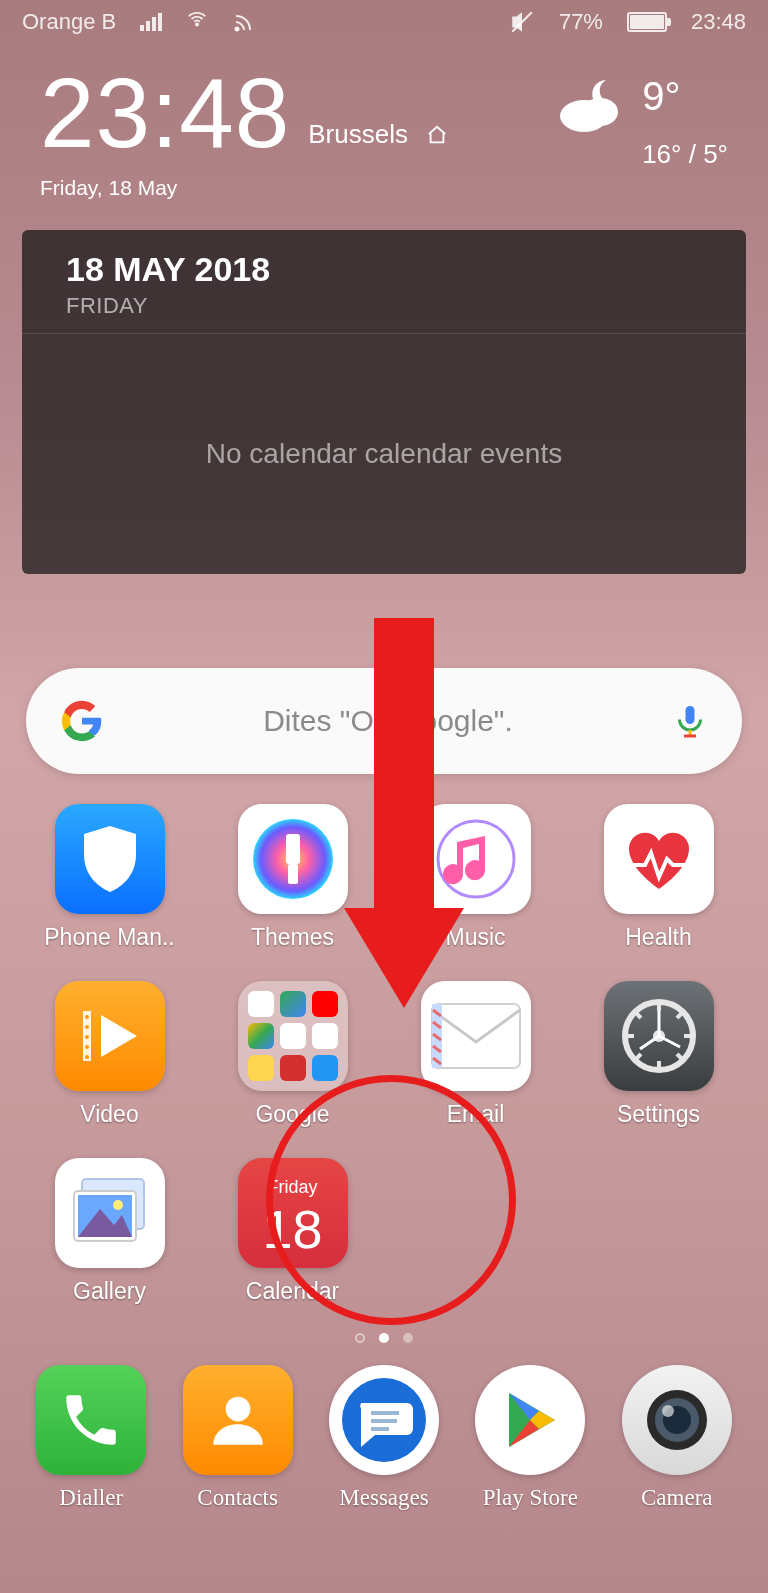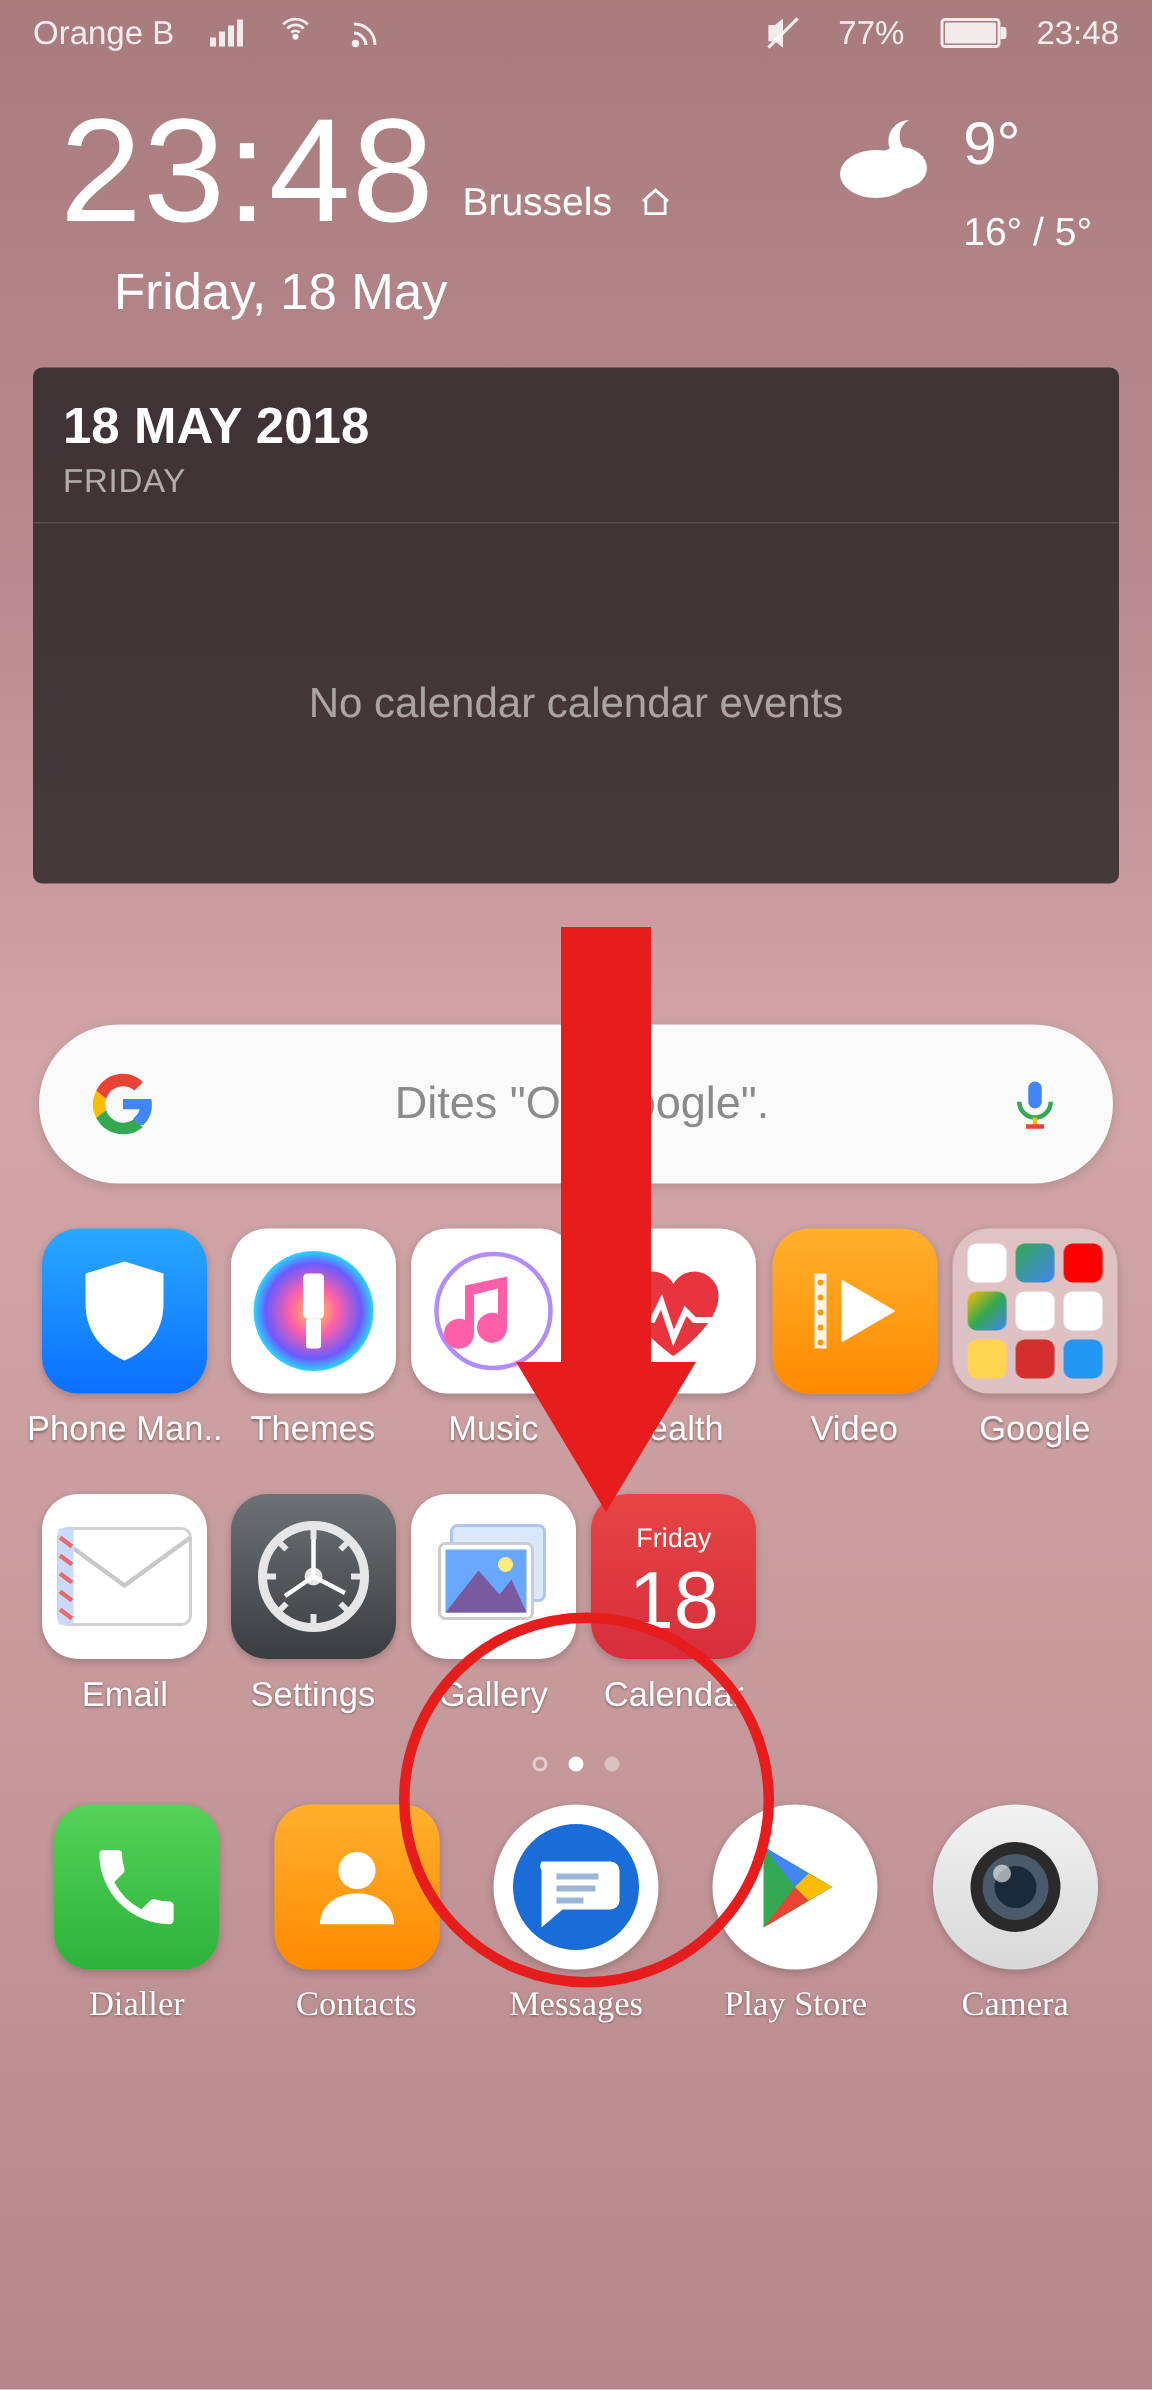--- a/index.html
+++ b/index.html
@@ -19,37 +19,37 @@
   .batt { display:inline-flex; align-items:center; }
   .batt-body { width:40px; height:20px; border:2px solid rgba(255,255,255,.85); border-radius:3px; position:relative; }
   .batt-body::after { content:""; position:absolute; right:-6px; top:4px; width:4px; height:8px; background:rgba(255,255,255,.85); border-radius:0 2px 2px 0; }
   .batt-fill { position:absolute; left:1px; top:1px; bottom:1px; right:1px; background:rgba(255,255,255,.85); border-radius:1px; }
   
   .clock-widget { padding: 24px 40px 8px; display:flex; justify-content:space-between; align-items:flex-start; }
   .clock-left { display:flex; flex-direction:column; }
   .clock-row { display:flex; align-items:flex-end; gap:18px; }
   .clock-time { font-size: 98px; font-weight: 300; line-height: 1; letter-spacing: 1px; }
   .clock-city { font-size: 26px; font-weight: 400; display:flex; align-items:center; gap:18px; padding-bottom:12px; }
-  .clock-date { font-size: 34px; font-weight: 400; margin-top: 14px; margin-left: 36px; }
+  .clock-date { font-size: 21px; font-weight: 400; margin-top: 14px; }
   .weather { display:flex; align-items:flex-start; gap:14px; padding-top:10px; }
   .weather-temp { font-size: 40px; font-weight: 300; }
   .weather-range { font-size: 26px; margin-top:20px; }
   
   .cal-widget { margin: 22px 22px 0; background: rgba(20,20,20,.72); border-radius: 6px; overflow:hidden; }
-  .cal-head { padding: 20px 20px 14px; border-bottom: 1px solid rgba(255,255,255,.12); }
+  .cal-head { padding: 20px 44px 14px; border-bottom: 1px solid rgba(255,255,255,.12); }
   .cal-date { font-size: 34px; font-weight: 700; }
   .cal-day  { font-size: 22px; color: rgba(255,255,255,.6); margin-top:4px; letter-spacing:.5px; }
   .cal-body { height: 240px; display:flex; align-items:center; justify-content:center; font-size: 28px; color: rgba(255,255,255,.55); }
   
   .search-bar { margin: 94px 26px 0; height: 106px; background: #fafafa; border-radius: 60px; display:flex; align-items:center; padding: 0 34px; gap: 18px; box-shadow: 0 2px 8px rgba(0,0,0,.15); }
   .search-text { flex:1; font-size: 30px; color: #8a8a8a; text-align:center; }
   .g-logo { width:44px; height:44px; }
   .mic-icn { width:36px; height:36px; }
   
-  .app-grid { padding: 30px 18px 0; display:grid; grid-template-columns: repeat(6, 1fr); row-gap: 30px; }
+  .app-grid { padding: 30px 18px 0; display:grid; grid-template-columns: repeat(4, 1fr); row-gap: 30px; }
   .app { display:flex; flex-direction:column; align-items:center; gap:10px; }
   .app-icn { width: 110px; height: 110px; border-radius: 24px; display:flex; align-items:center; justify-content:center; box-shadow: 0 2px 6px rgba(0,0,0,.2); position:relative; overflow:hidden; }
   .app-label { font-size: 23px; color: #fff; text-shadow: 0 1px 2px rgba(0,0,0,.4); max-width: 140px; white-space: nowrap; overflow:hidden; text-overflow: ellipsis; }
   
   .ic-phoneman { background: linear-gradient(180deg,#2aa8ff,#0a6fff); }
   .ic-themes { background:#fff; }
   .ic-music  { background:#fff; }
   .ic-video  { background: linear-gradient(180deg,#ffb02e,#ff8a00); }
   .ic-health { background:#fff; }
   .ic-folder { background: rgba(255,255,255,.35); backdrop-filter: blur(2px); padding:10px; }

